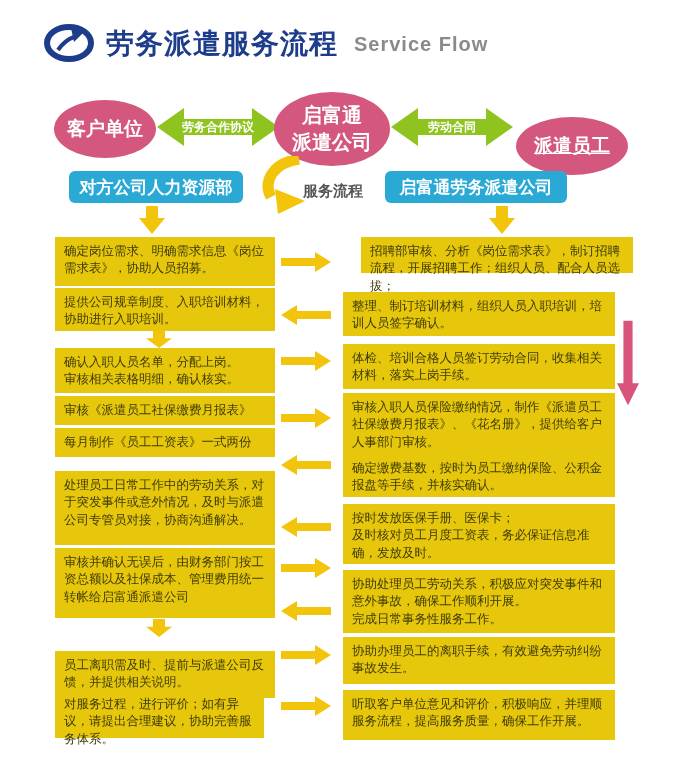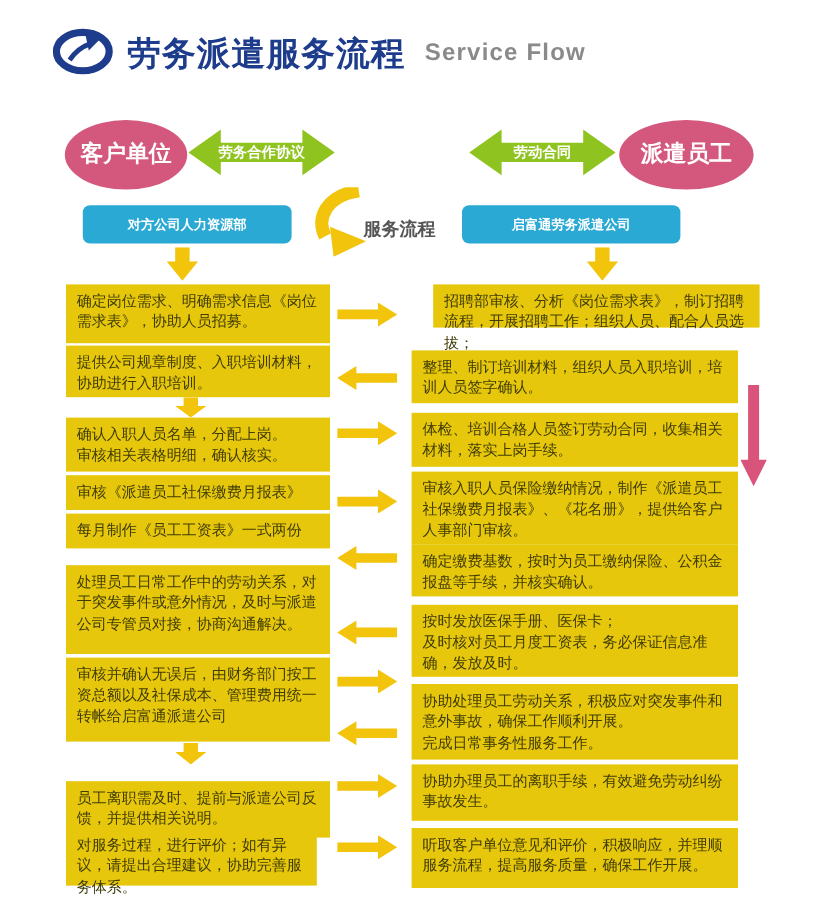--- a/index.html
+++ b/index.html
@@ -18,21 +18,21 @@
     align-items:center;justify-content:center;color:#fff;font-weight:bold;
     font-size:19px;text-align:center;line-height:1.35;
   }
   
   .darrow{display:flex;align-items:center;justify-content:center;}
   .darrow .label{
     position:absolute;color:#fff;font-weight:bold;font-size:12px;white-space:nowrap;
   }
   
   .dept{
-    background:var(--blue);border-radius:6px;color:#fff;font-weight:bold;font-size:11px;
+    background:var(--blue);border-radius:6px;color:#fff;font-weight:bold;font-size:17px;
     display:flex;align-items:center;justify-content:center;white-space:nowrap;
   }
   
   .step{
     background:var(--yellow);color:#403c06;font-size:12.5px;line-height:1.38;
     padding:6px 9px;box-sizing:border-box;white-space:pre-line;
   }
   .flow-label{font-size:15px;color:#555;font-weight:bold;}
 </style>
 </head>
@@ -57,29 +57,33 @@
     <span>客户单位</span>
   </div>
 
   <div class="abs darrow" style="left:157px;top:105px;width:122px;height:44px;">
     <svg width="122" height="44" viewBox="0 0 122 44">
       <polygon points="0,22 27,3 27,14 95,14 95,3 122,22 95,41 95,30 27,30 27,41" style="fill:var(--green);"></polygon>
     </svg>
     <span class="label">劳务合作协议</span>
   </div>
 
+  <div class="abs ellipse" style="left:274px;top:92px;width:116px;height:74px;font-size:20px;">
+    <span>启富通</span>
+    <span>派遣公司</span>
+  </div>
 
   <div class="abs darrow" style="left:391px;top:105px;width:122px;height:44px;">
     <svg width="122" height="44" viewBox="0 0 122 44">
       <polygon points="0,22 27,3 27,14 95,14 95,3 122,22 95,41 95,30 27,30 27,41" style="fill:var(--green);"></polygon>
     </svg>
     <span class="label">劳动合同</span>
   </div>
 
-  <div class="abs ellipse" style="left:516px;top:100px;width:112px;height:58px;">
+  <div class="abs ellipse" style="left:516px;top:117px;width:112px;height:58px;text-decoration:underline;">
     <span>派遣员工</span>
   </div>
 
   <div class="abs dept" style="left:69px;top:171px;width:174px;height:32px;">对方公司人力资源部</div>
   <div class="abs dept" style="left:385px;top:171px;width:182px;height:32px;">启富通劳务派遣公司</div>
 
   <div class="abs" style="left:257px;top:156px;">
     <svg width="52" height="58" viewBox="0 0 52 58">
       <path d="M42,3 C15,7 6,26 14,41" fill="none" style="stroke:var(--arrow_yellow);" stroke-width="11"></path>
       <polygon points="18,33 48,45 21,58" style="fill:var(--arrow_yellow);"></polygon>

